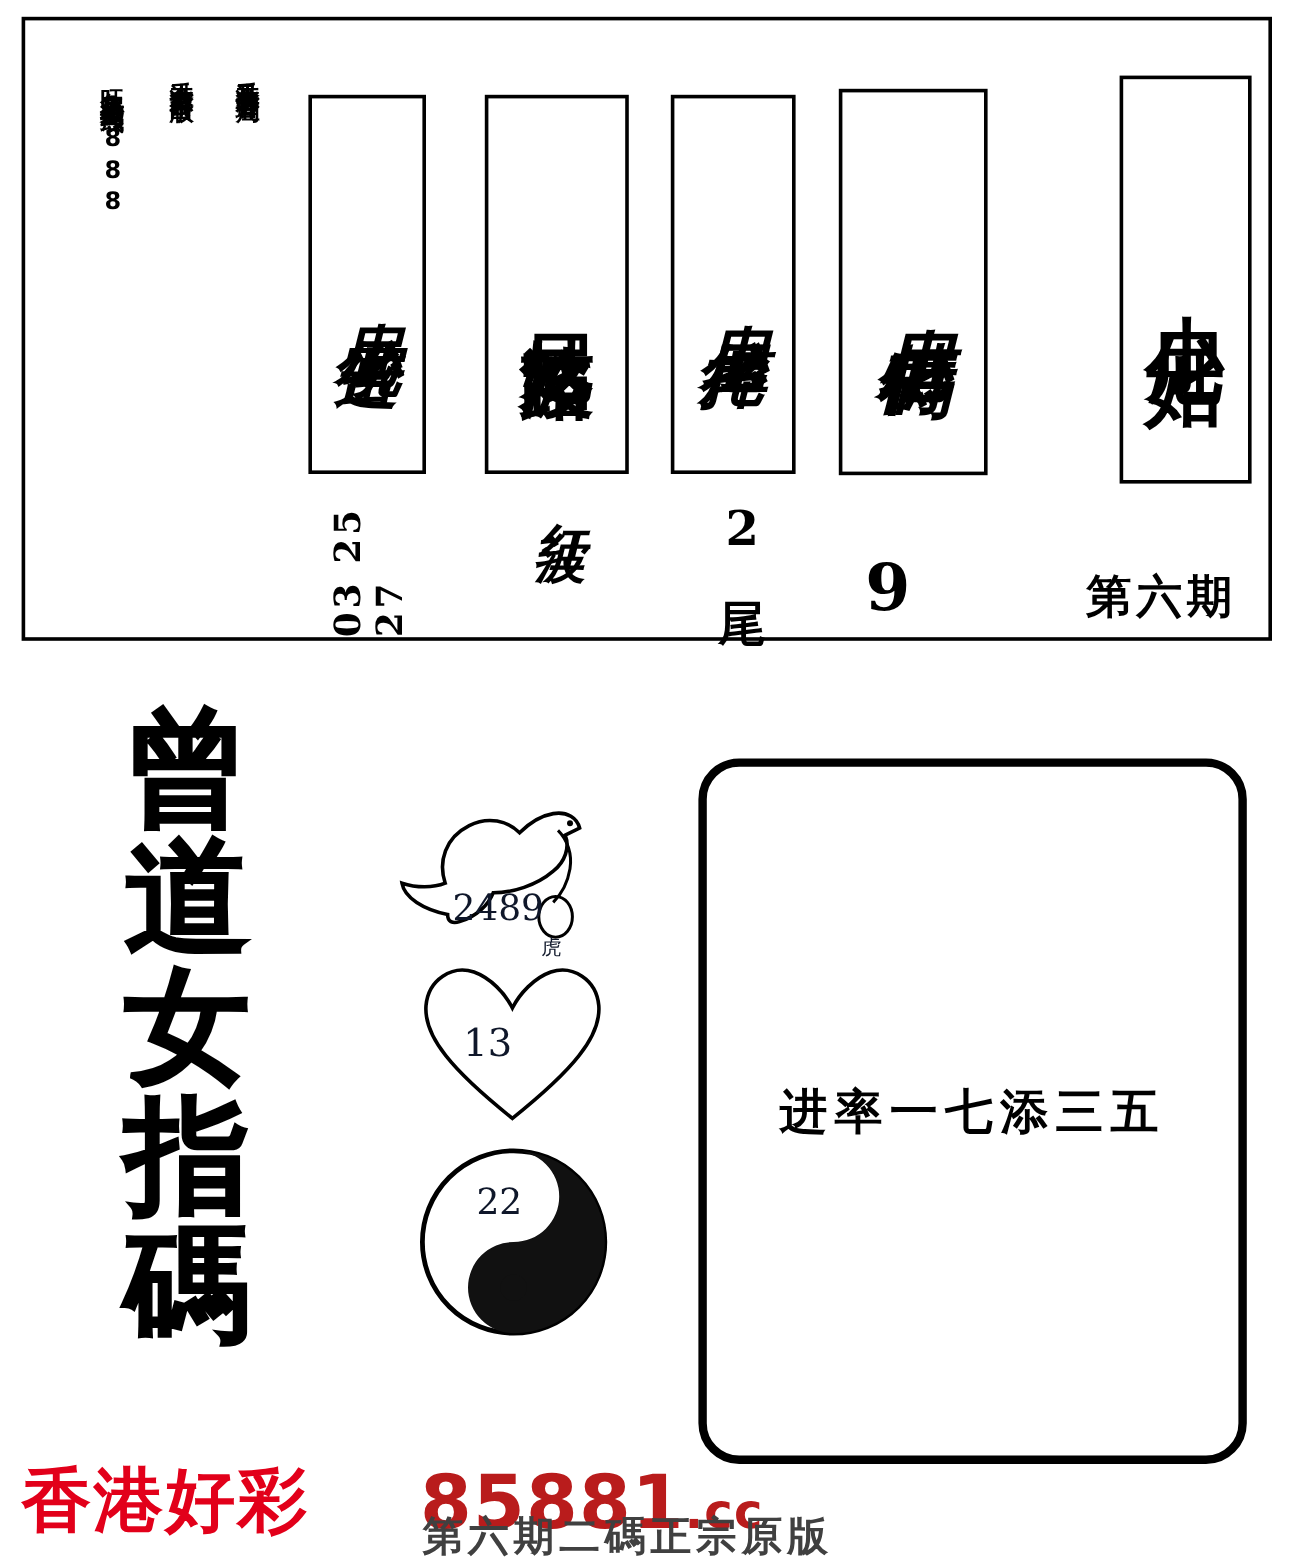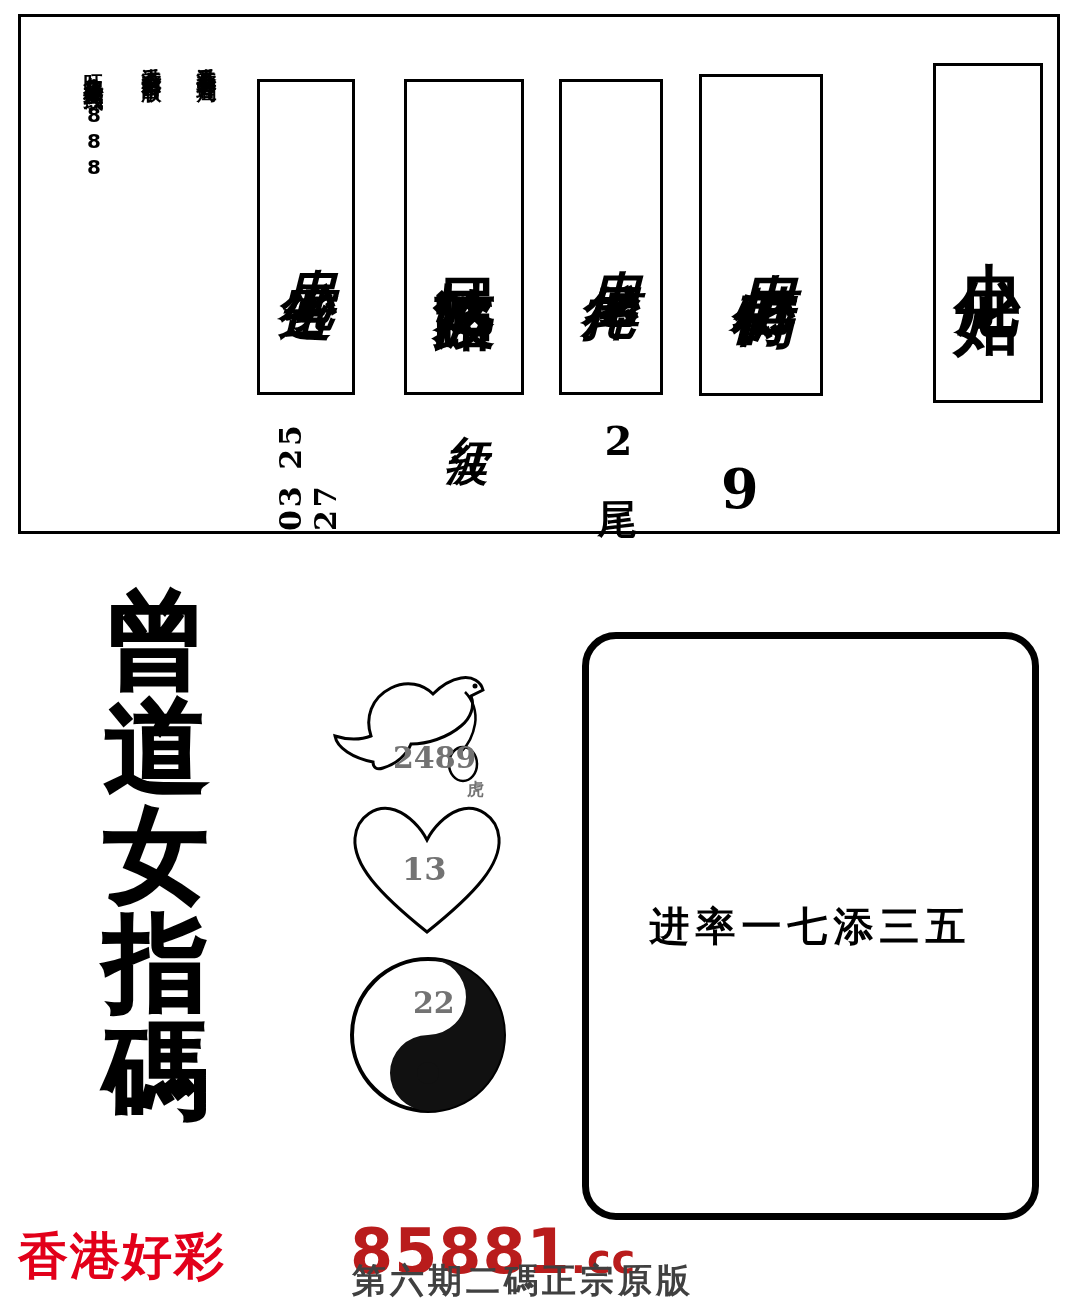--- a/index.html
+++ b/index.html
@@ -121,23 +121,22 @@
   }
 
   .icon-col{
     position:absolute;
     left:315px; top:620px;
     width:220px; height:520px;
   }
   .icon-num{
     position:absolute;
     font-family:"DejaVu Serif", serif;
-    font-weight:700;
-    color:#737373;
-    margin-left:16px;
+    font-weight:400;
+    color:#0f172a;
   }
   .num-bird{ left:62px; top:120px; font-size:30px;}
   .num-heart{ left:71px; top:230px; font-size:32px;}
   .num-yin{ left:82px; top:365px; font-size:30px;}
   .tag-tiger{ left:136px; top:158px; font-size:17px;}
 
   
   .verse-box{
     position:absolute;
     left:582px; top:632px;
@@ -158,21 +157,21 @@
     letter-spacing:6px;
     color:#000;
     white-space:nowrap;
   }
 
   
   .footer-left{
     position:absolute;
     left:18px; bottom:14px;
     font-family:"DejaVu Sans", sans-serif;
-    font-size:50px;
+    font-size:58px;
     font-weight:900;
     color:#e2001a;
     letter-spacing:2px;
   }
   .footer-num{
     position:absolute;
     left:350px; bottom:16px;
     font-family:"DejaVu Sans", sans-serif;
     font-size:62px;
     font-weight:900;
@@ -218,20 +217,21 @@
 
   <div class="box box-d">
     <div class="box-title">小尼特碼</div>
   </div>
   <div class="under-d">9</div>
 
   <div class="box box-logo">
     <div class="box-title">小尼姑</div>
   </div>
 
+  <div class="period">第六期</div>
 </div>
 
 <div class="big-title">
   <span>曾</span>
   <span>道</span>
   <span>女</span>
   <span>指</span>
   <span>碼</span>
 </div>
 

